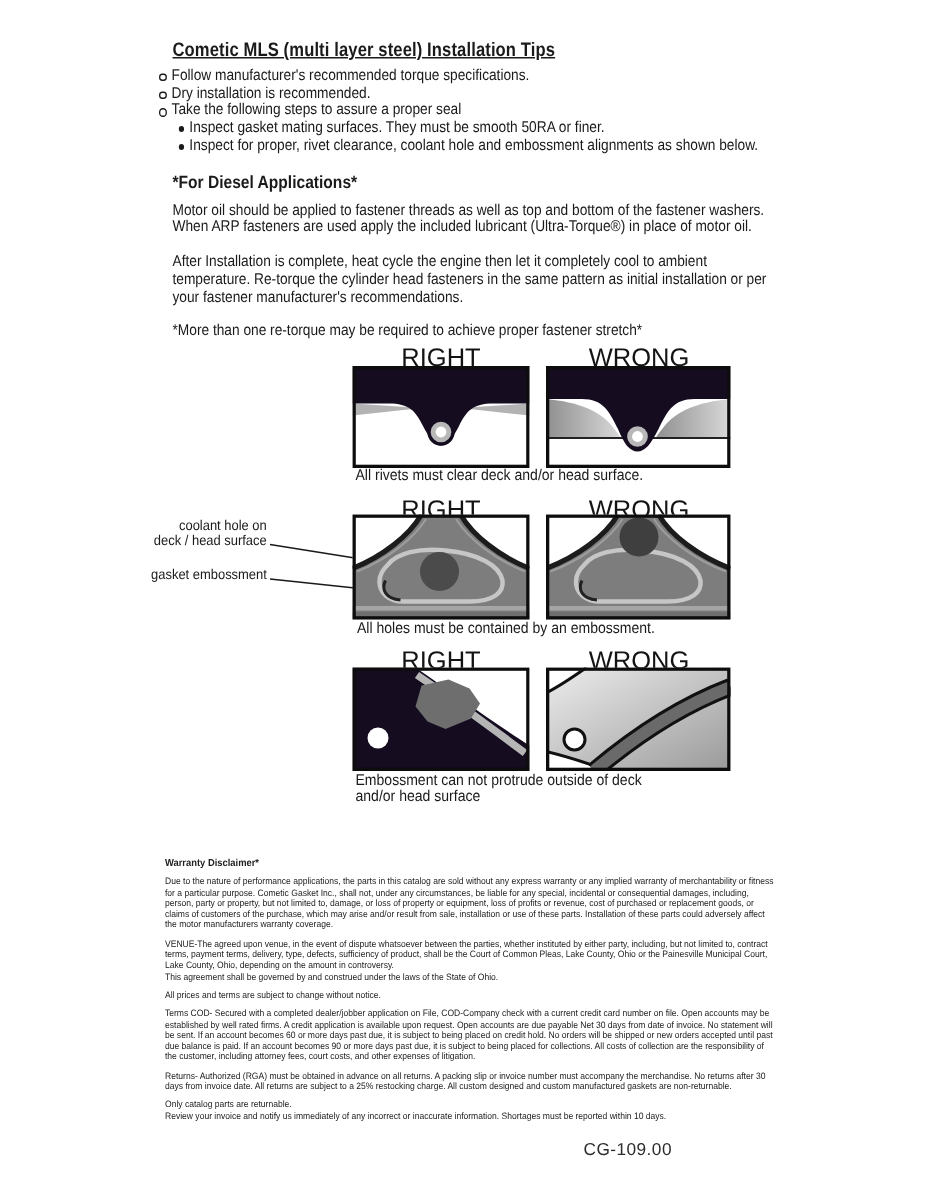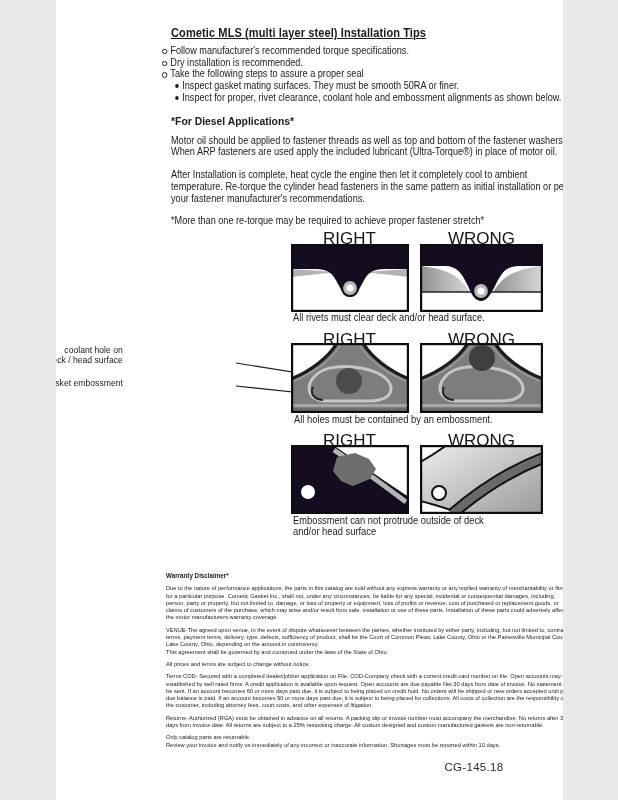--- a/index.html
+++ b/index.html
@@ -1,17 +1,17 @@
 <!DOCTYPE html>
 <html><head>
 <meta charset="utf-8">
 <style>
   html,body{margin:0;padding:0;background:#e9e9e9;}
   .page{
-    position:relative;width:507px;height:800px;background:#ffffff;
+    position:relative;width:618px;height:800px;background:#ffffff;
     font-family:"Liberation Sans",sans-serif;color:#1a1a1a;overflow:hidden;
     margin:0 auto;
   }
   
   .doc-title{
     position:absolute;left:115px;top:25px;font-size:13px;font-weight:bold;
     text-decoration:underline;white-space:nowrap;
     transform:scaleX(.85);transform-origin:0 0;letter-spacing:.1px;
   }
   .tips{
@@ -206,15 +206,15 @@
     <p>Due to the nature of performance applications, the parts in this catalog are sold without any express warranty or any implied warranty of merchantability or fitness for a particular purpose.  Cometic Gasket Inc., shall not, under any circumstances, be liable for any special, incidental or consequential damages, including, person, party or property, but not limited to, damage, or loss of property or equipment, loss of profits or revenue, cost of purchased or replacement goods, or claims of customers of the purchase, which may arise and/or result from sale, installation or use of these parts.  Installation of these parts could adversely affect the motor manufacturers warranty coverage.</p>
     <p class="pre-line">VENUE-The agreed upon venue, in the event of dispute whatsoever between the parties, whether instituted by either party, including, but not limited to, contract terms, payment terms, delivery, type, defects, sufficiency of product, shall be the Court of Common Pleas, Lake County, Ohio or the Painesville Municipal Court, Lake County, Ohio, depending on the amount in controversy.
 This agreement shall be governed by and construed under the laws of the State of Ohio.</p>
     <p>All prices and terms are subject to change without notice.</p>
     <p>Terms COD- Secured with a completed dealer/jobber application on File, COD-Company check with a current credit card number on file.  Open accounts may be established by well rated firms.  A credit application is available upon request.  Open accounts are due payable Net 30 days from date of invoice.  No statement will be sent.  If an account becomes 60 or more days past due, it is subject to being placed on credit hold.  No orders will be shipped or new orders accepted until past due balance is paid.  If an account becomes 90 or more days past due, it is subject to being placed for collections.  All costs of collection are the responsibility of the customer, including attorney fees, court costs, and other expenses of litigation.</p>
     <p>Returns- Authorized (RGA) must be obtained in advance on all returns.  A packing slip or invoice number must accompany the merchandise.  No returns after 30 days from invoice date.  All returns are subject to a 25% restocking charge.  All custom designed and custom manufactured gaskets are non-returnable.</p>
     <p class="pre-line">Only catalog parts are returnable.
 Review your invoice and notify us immediately of any incorrect or inaccurate information.  Shortages must be reported within 10 days.</p>
   </div>
 
-  <div class="doc-code">CG-145.18</div>
+  <div class="doc-code">CG-109.00</div>
 
 </div>
 
 </body></html>

